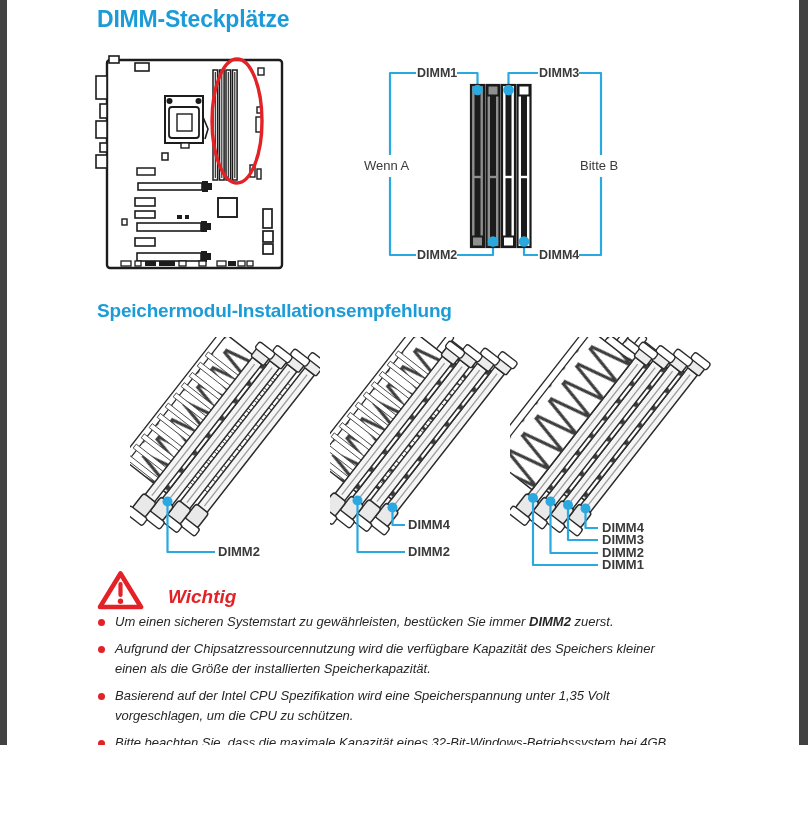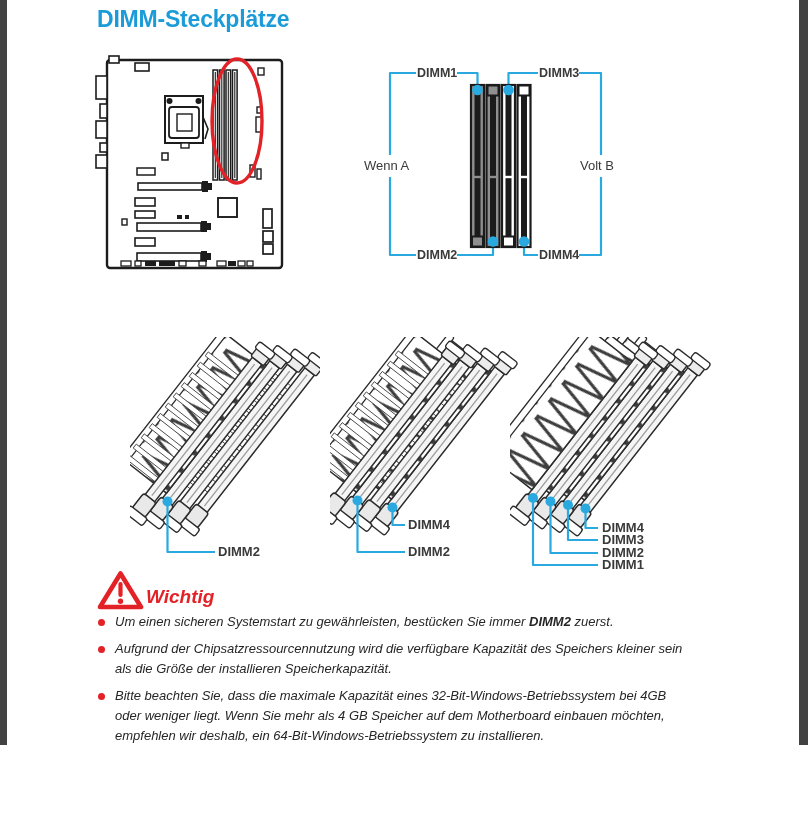--- a/index.html
+++ b/index.html
@@ -21,21 +21,21 @@
   .channel svg{position:absolute;left:0;top:0;}
   .cdl{position:absolute;font-size:12.5px;font-weight:600;color:var(--label-gray);white-space:nowrap;}
   .cdl.kanal{font-weight:500;font-size:13px;}
   .instfig{position:absolute;}
   .instfig svg{position:absolute;left:0;top:0;}
   .figl{position:absolute;font-size:13px;font-weight:600;color:var(--label-gray);white-space:nowrap;}
   .cyan{stroke:var(--line-cyan);fill:none;stroke-width:2.2;stroke-linejoin:round;}
   .cyandot{fill:var(--line-cyan);stroke:none;}
   .important{position:absolute;left:97px;top:570px;display:flex;align-items:flex-end;}
   .important .wichtig{font-size:19px;font-weight:700;font-style:italic;color:var(--warning-red);
-                      margin-left:2px;margin-bottom:3px;}
+                      margin-left:24px;margin-bottom:3px;}
   ul.notes{position:absolute;left:97px;top:612px;width:586px;margin:0;padding:0;list-style:none;}
   ul.notes li{position:relative;padding-left:18px;margin-bottom:7px;
               font-style:italic;font-size:13px;line-height:20px;color:var(--body-text);}
   ul.notes li::before{content:"";position:absolute;left:1px;top:6.5px;width:7px;height:7px;
               border-radius:50%;background:var(--warning-red);}
   .note-bold{font-weight:700;}
   .redstroke{stroke:var(--warning-red);}
 </style>
 </head>
 <body>
@@ -164,23 +164,24 @@
         <circle class="cyandot" cx="148.5" cy="35" r="5.3"></circle>
         <circle class="cyandot" cx="133" cy="186.5" r="5.3"></circle>
         <circle class="cyandot" cx="164" cy="186.5" r="5.3"></circle>
       </g>
     </svg>
     <span class="cdl" style="left:57px;top:11px">DIMM1</span>
     <span class="cdl" style="left:179px;top:11px">DIMM3</span>
     <span class="cdl" style="left:57px;top:193px">DIMM2</span>
     <span class="cdl" style="left:179px;top:193px">DIMM4</span>
     <span class="cdl kanal" style="left:4px;top:103px">Wenn A</span>
-    <span class="cdl kanal" style="left:220px;top:103px">Volt B</span>
+    <span class="cdl kanal" style="left:220px;top:103px">Bitte B</span>
   </div>
 
+  <h2 class="subtitle">Speichermodul-Installationsempfehlung</h2>
 
   <div class="instfig" style="left:130px;top:337px;width:190px;height:230px">
     <svg width="190" height="230" viewBox="0 0 190 230">
       <g>
           <g transform="translate(72.5 171.5) rotate(-52)">
             <rect x="16" y="-44" width="5" height="39" fill="#fff" stroke="#4a4a4a" stroke-width="0.9"></rect>
             <rect x="29" y="-44" width="5" height="39" fill="#fff" stroke="#4a4a4a" stroke-width="0.9"></rect>
             <rect x="42" y="-44" width="5" height="39" fill="#fff" stroke="#4a4a4a" stroke-width="0.9"></rect>
             <rect x="55" y="-44" width="5" height="39" fill="#fff" stroke="#4a4a4a" stroke-width="0.9"></rect>
             <rect x="68" y="-44" width="5" height="39" fill="#fff" stroke="#4a4a4a" stroke-width="0.9"></rect>
@@ -470,16 +471,17 @@
     <svg width="47" height="41" viewBox="0 0 47 41">
       <polygon points="23.5,3.5 44,37 3,37" fill="none" class="redstroke" stroke-width="4.6" stroke-linejoin="round"></polygon>
       <line x1="23.5" y1="14" x2="23.5" y2="25" class="redstroke" stroke-width="4.2" stroke-linecap="round"></line>
       <circle cx="23.5" cy="31.2" r="2.7" fill="#e32227"></circle>
     </svg>
     <span class="wichtig">Wichtig</span>
   </div>
 
   <ul class="notes">
     <li><span>Um einen sicheren Systemstart zu gewährleisten, bestücken Sie immer </span><span class="note-bold">DIMM2</span><span> zuerst.</span></li>
-    <li><span>Aufgrund der Chipsatzressourcennutzung wird die verfügbare Kapazität des Speichers kleiner sein als die Größe der installieren Speicherkapazität.</span><span class="note-bold"></span><span></span></li>
+    <li><span>Aufgrund der Chipsatzressourcennutzung wird die verfügbare Kapazität des Speichers kleiner einen als die Größe der installierten Speicherkapazität.</span><span class="note-bold"></span><span></span></li>
+    <li><span>Basierend auf der Intel CPU Spezifikation wird eine Speicherspannung unter 1,35 Volt vorgeschlagen, um die CPU zu schützen.</span><span class="note-bold"></span><span></span></li>
     <li><span>Bitte beachten Sie, dass die maximale Kapazität eines 32-Bit-Windows-Betriebssystem bei 4GB oder weniger liegt. Wenn Sie mehr als 4 GB Speicher auf dem Motherboard einbauen möchten, empfehlen wir deshalb, ein 64-Bit-Windows-Betriebssystem zu installieren.</span><span class="note-bold"></span><span></span></li>
   </ul>
 </div>
 
 </body></html>

